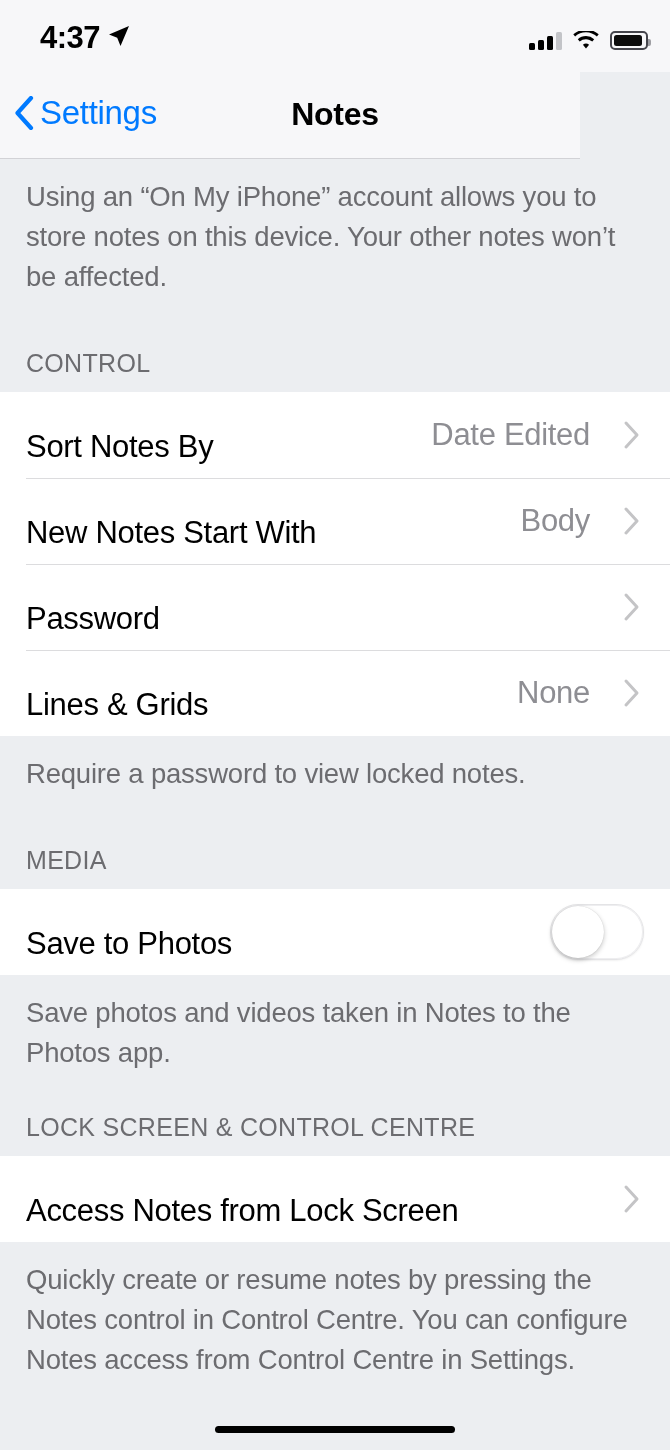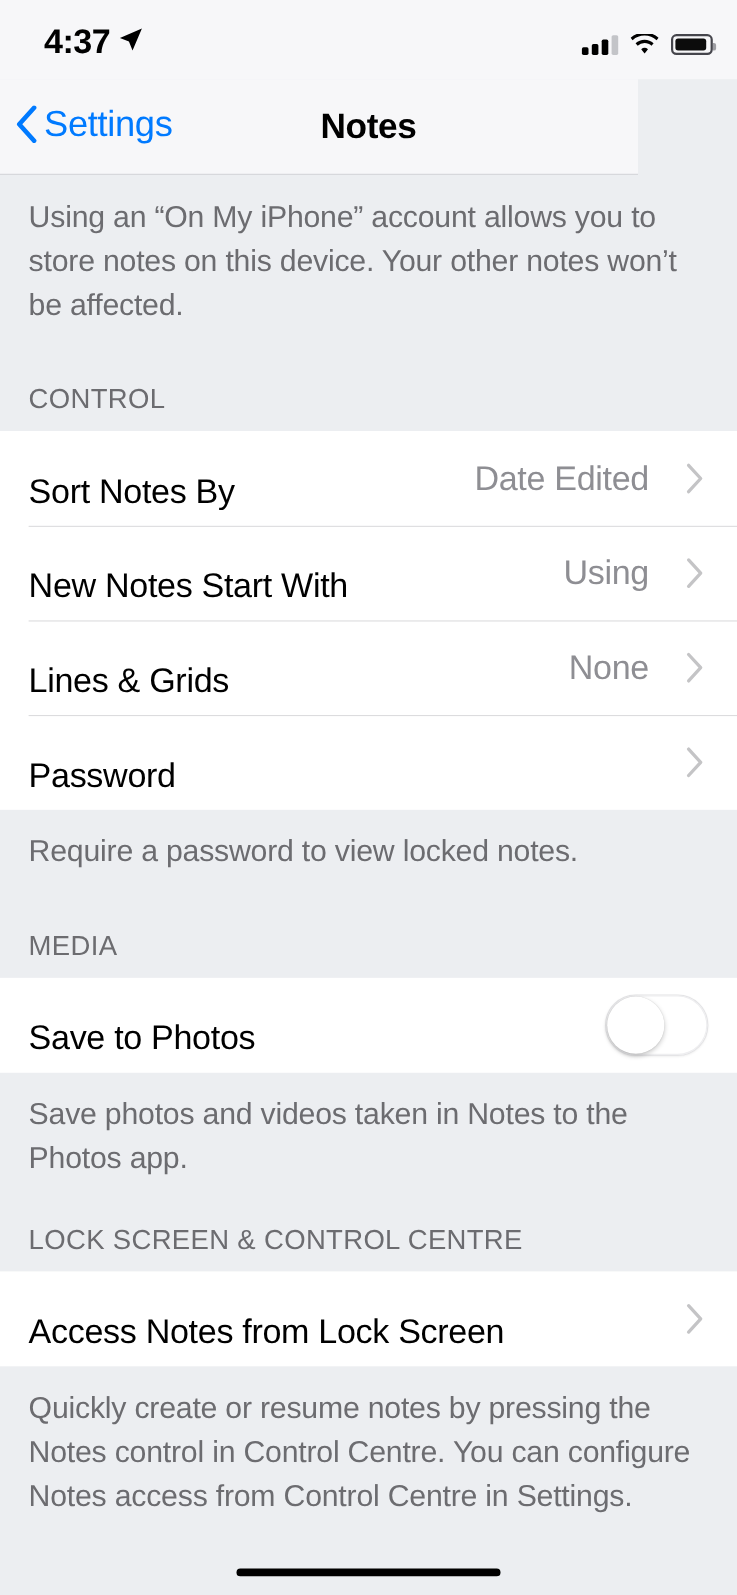--- a/index.html
+++ b/index.html
@@ -146,35 +146,35 @@
     <div class="cells">
       <div class="cell">
         <span class="cell-title">Sort Notes By</span>
         <span class="cell-value">Date Edited</span>
         <svg class="cell-chev" viewBox="0 0 17 30">
           <path d="M3 3l11 12L3 27" fill="none" stroke="#c4c4c6" stroke-width="3" stroke-linecap="round" stroke-linejoin="round"></path>
         </svg>
       </div>
       <div class="cell">
         <span class="cell-title">New Notes Start With</span>
-        <span class="cell-value">Using</span>
+        <span class="cell-value">Body</span>
+        <svg class="cell-chev" viewBox="0 0 17 30">
+          <path d="M3 3l11 12L3 27" fill="none" stroke="#c4c4c6" stroke-width="3" stroke-linecap="round" stroke-linejoin="round"></path>
+        </svg>
+      </div>
+      <div class="cell">
+        <span class="cell-title">Password</span>
+        <span class="cell-value"></span>
         <svg class="cell-chev" viewBox="0 0 17 30">
           <path d="M3 3l11 12L3 27" fill="none" stroke="#c4c4c6" stroke-width="3" stroke-linecap="round" stroke-linejoin="round"></path>
         </svg>
       </div>
       <div class="cell">
         <span class="cell-title">Lines &amp; Grids</span>
         <span class="cell-value">None</span>
-        <svg class="cell-chev" viewBox="0 0 17 30">
-          <path d="M3 3l11 12L3 27" fill="none" stroke="#c4c4c6" stroke-width="3" stroke-linecap="round" stroke-linejoin="round"></path>
-        </svg>
-      </div>
-      <div class="cell">
-        <span class="cell-title">Password</span>
-        <span class="cell-value"></span>
         <svg class="cell-chev" viewBox="0 0 17 30">
           <path d="M3 3l11 12L3 27" fill="none" stroke="#c4c4c6" stroke-width="3" stroke-linecap="round" stroke-linejoin="round"></path>
         </svg>
       </div>
     </div>
 
     <div class="footer-text">Require a password to view locked notes.</div>
 
     <div class="spacer-lg"></div>
     <div class="group-header">MEDIA</div>

